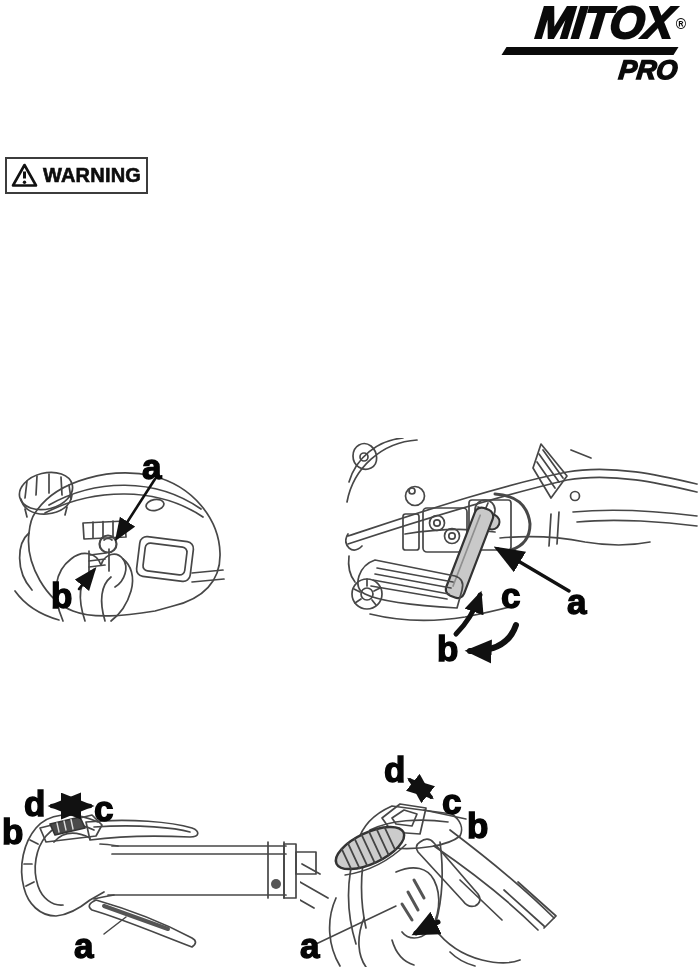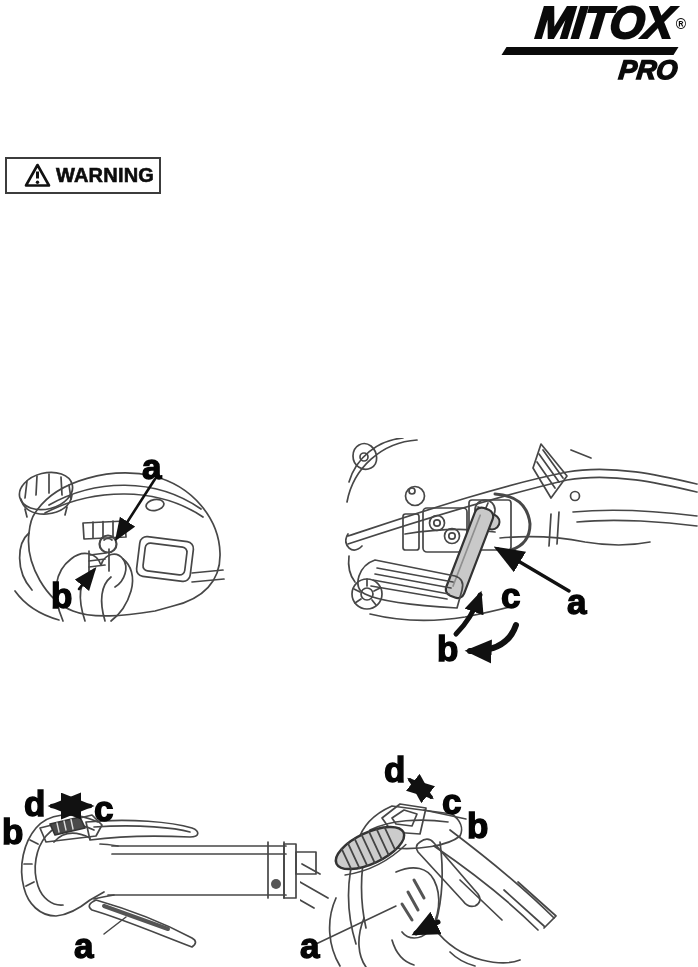--- a/index.html
+++ b/index.html
@@ -16,21 +16,21 @@
   }
   .logo-reg{font-size:14px;font-weight:bold;margin:14px 0 0 3px;color:#0a0a0a;}
   .logo-bar{width:172px;height:8px;background:#0a0a0a;margin:2px 10px 2px 0;transform:skewX(-32deg);}
   .logo-sub{
     display:inline-block;font-size:27px;font-weight:bold;font-style:italic;line-height:1;
     color:#0a0a0a;-webkit-text-stroke:1.5px #0a0a0a;margin-right:8px;transform:skewX(-6deg);
   }
   
   .warning{
     position:absolute;left:5px;top:157px;width:136px;height:33px;border:2px solid #3c3c3c;
-    background:#fff;display:flex;align-items:center;gap:4px;padding-left:16px;
+    background:#fff;display:flex;align-items:center;gap:4px;padding-left:3px;
   }
   .warning-label{font-size:20px;font-weight:bold;letter-spacing:0.2px;color:#0d0d0d;-webkit-text-stroke:0.6px #0d0d0d;}
   
   .fig{position:absolute;}
   .fig svg{position:absolute;left:0;top:0;}
   .fig-label{
     position:absolute;font-weight:bold;font-size:35px;line-height:1;color:#050505;
     -webkit-text-stroke:1.4px #050505;font-family:"Liberation Sans",sans-serif;
   }
   #fig-primer{left:5px;top:443px;width:225px;height:180px;}

